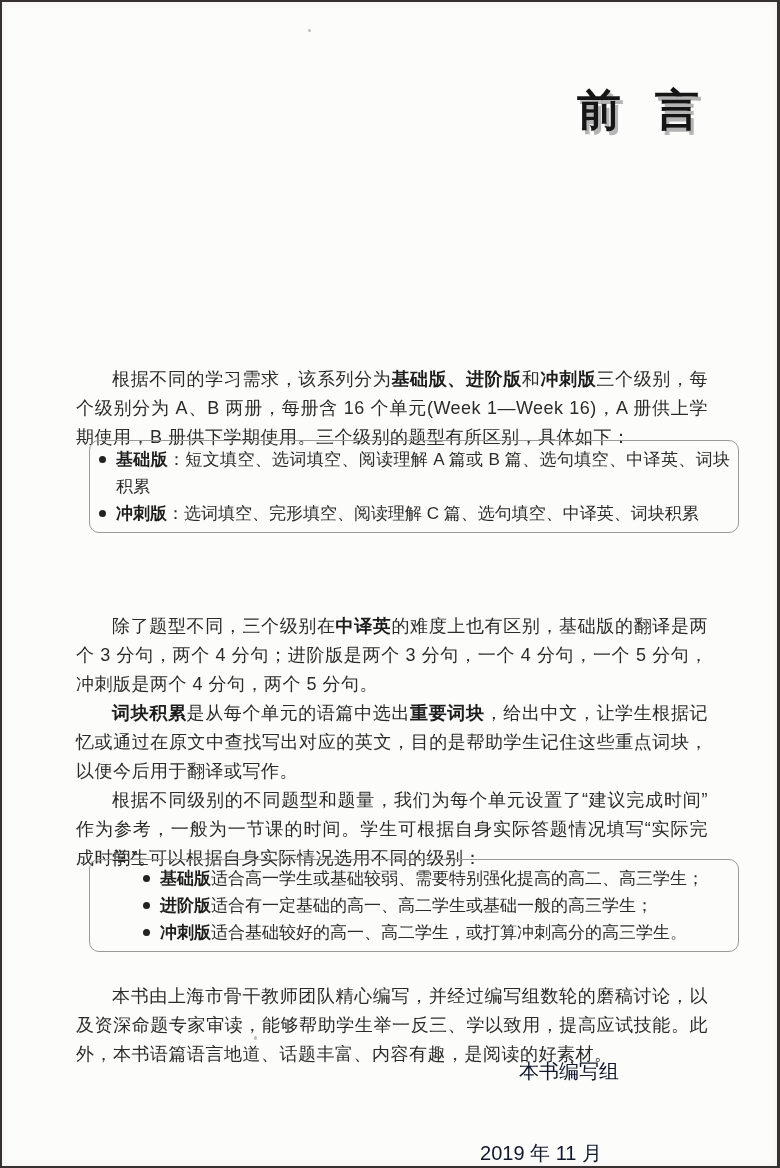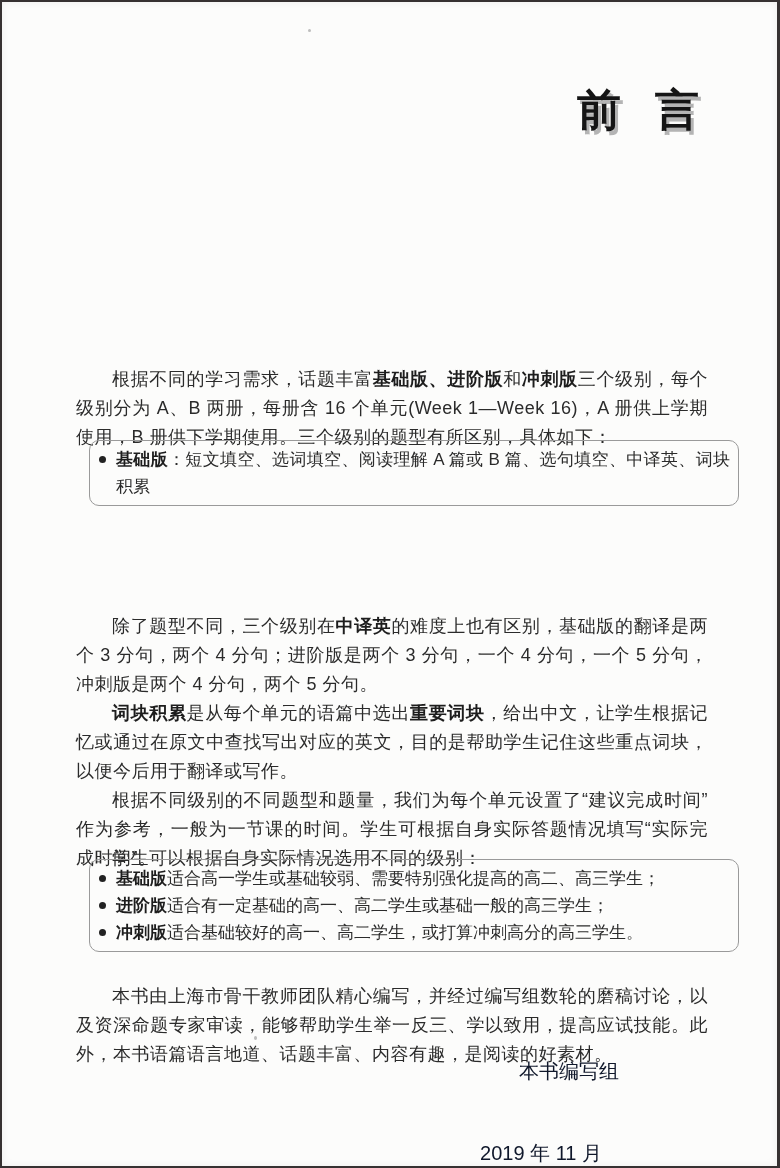--- a/index.html
+++ b/index.html
@@ -52,38 +52,39 @@
     font-size:20px;color:#0f172a;white-space:nowrap;
   }
   .speck{position:absolute;background:#8a8a8a;border-radius:50%;opacity:.55;}
   #p1{top:252px;}
   #p2{top:345px;}
   #box1{top:438px;}
   #p3{top:592px;}
   #p4{top:679px;}
   #p5{top:766px;}
   #p6{top:824px;}
-  #box2{top:857px;}
+  #box2{top:857px;padding-left:44px;}
   #p7{top:962px;}
   #sig1{top:1056px;right:158px;}
   #sig2{top:1138px;right:175px;}
 </style>
 </head>
 <body>
 
 <div class="page">
 
   <div class="page-title">前言</div>
 
 
-  <p class="para" id="p2"><span>根据不同的学习需求，话题丰富</span><span class="b">基础版、进阶版</span><span>和</span><span class="b">冲刺版</span><span>三个级别，每个级别分为 A、B 两册，每册含 16 个单元(Week 1—Week 16)，A 册供上学期使用，B 册供下学期使用。三个级别的题型有所区别，具体如下：</span></p>
+  <p class="para" id="p2"><span>根据不同的学习需求，该系列分为</span><span class="b">基础版、进阶版</span><span>和</span><span class="b">冲刺版</span><span>三个级别，每个级别分为 A、B 两册，每册含 16 个单元(Week 1—Week 16)，A 册供上学期使用，B 册供下学期使用。三个级别的题型有所区别，具体如下：</span></p>
 
   <div class="round-box" id="box1">
     <ul>
       <li><span class="b">基础版</span><span>：短文填空、选词填空、阅读理解 A 篇或 B 篇、选句填空、中译英、词块积累</span></li>
+      <li><span class="b">冲刺版</span><span>：选词填空、完形填空、阅读理解 C 篇、选句填空、中译英、词块积累</span></li>
     </ul>
   </div>
 
   <p class="para" id="p3"><span>除了题型不同，三个级别在</span><span class="b">中译英</span><span>的难度上也有区别，基础版的翻译是两个 3 分句，两个 4 分句；进阶版是两个 3 分句，一个 4 分句，一个 5 分句，冲刺版是两个 4 分句，两个 5 分句。</span></p>
 
   <p class="para" id="p4"><span class="b">词块积累</span><span>是从每个单元的语篇中选出</span><span class="b">重要词块</span><span>，给出中文，让学生根据记忆或通过在原文中查找写出对应的英文，目的是帮助学生记住这些重点词块，以便今后用于翻译或写作。</span></p>
 
   <p class="para" id="p5"><span>根据不同级别的不同题型和题量，我们为每个单元设置了“建议完成时间”作为参考，一般为一节课的时间。学生可根据自身实际答题情况填写“实际完成时间”。</span></p>
 
   <p class="para" id="p6"><span>学生可以根据自身实际情况选用不同的级别：</span></p>

